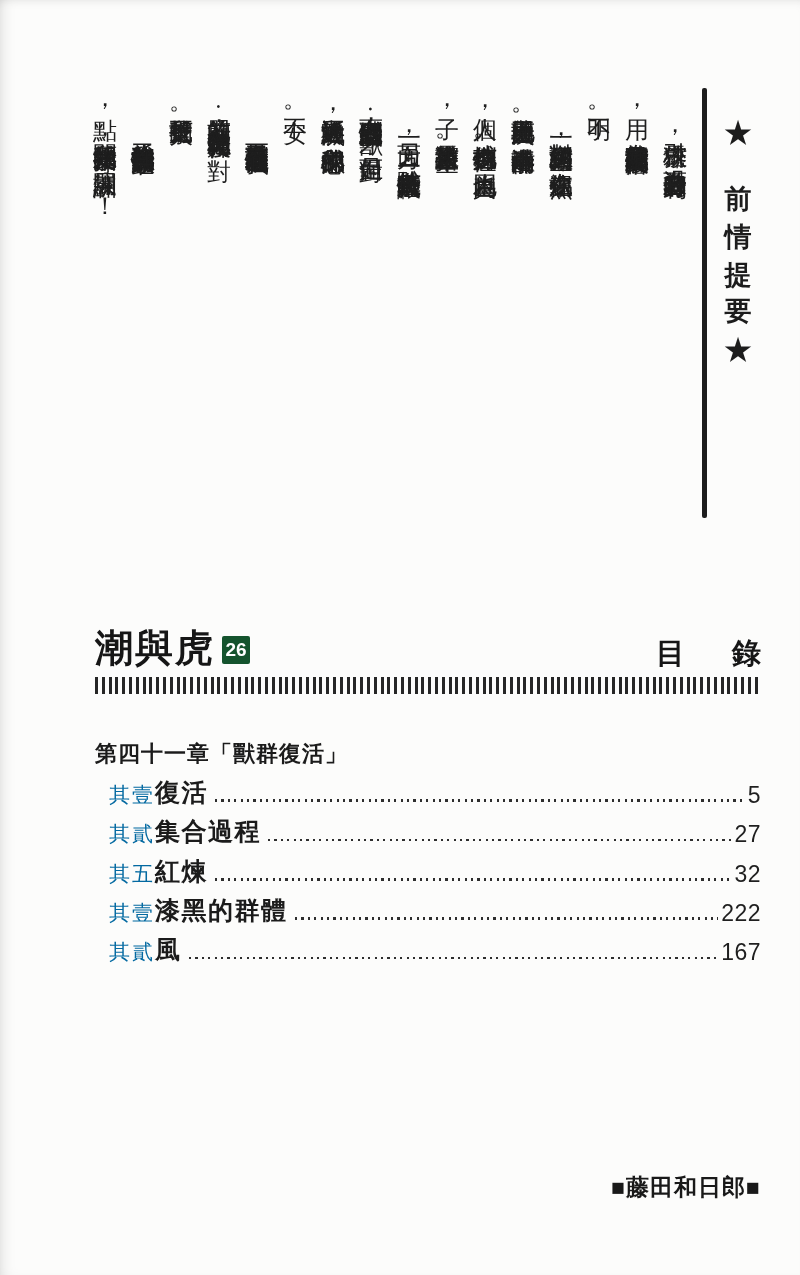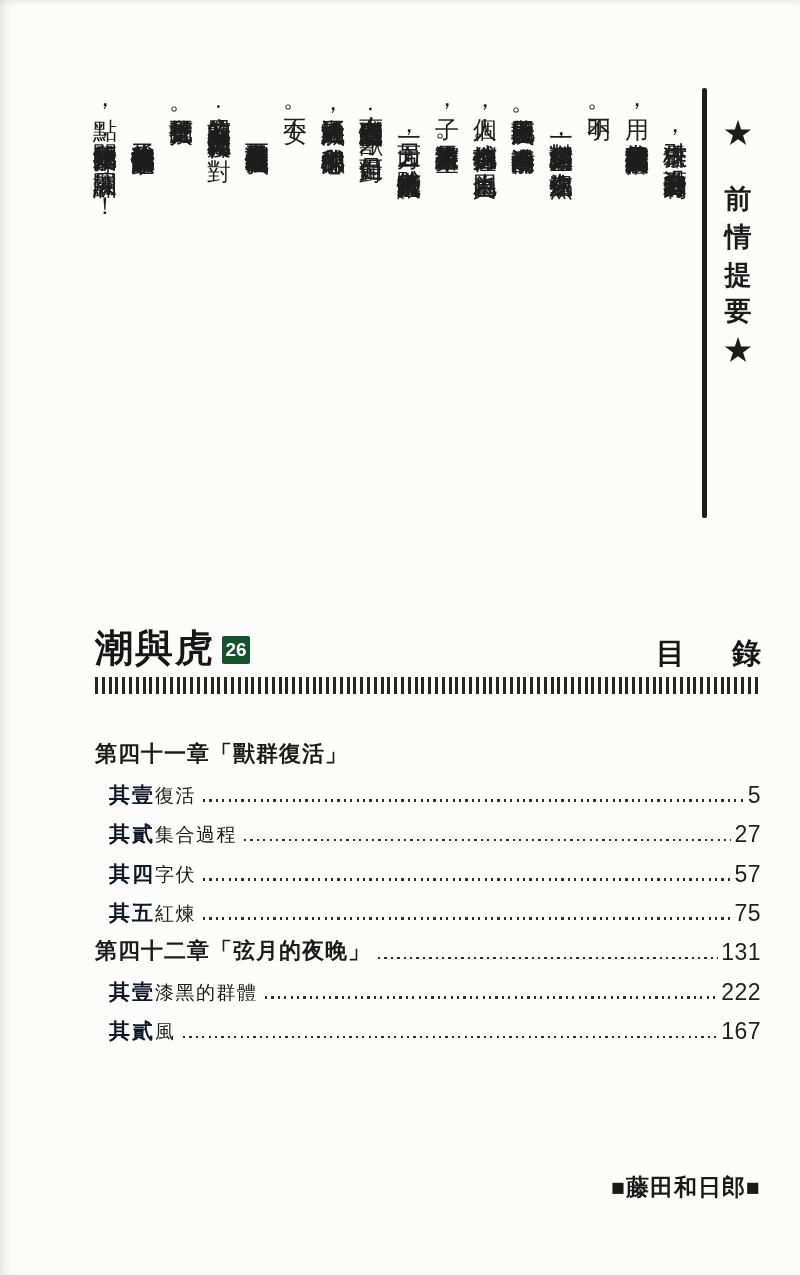--- a/index.html
+++ b/index.html
@@ -53,22 +53,22 @@
   }
   .stripe-divider{
     position:absolute;left:95px;right:39px;top:677px;height:17px;
     background:repeating-linear-gradient(90deg,#262626 0 3px,transparent 3px 6.8px);
   }
 
   
   .toc-list{position:absolute;left:95px;right:39px;top:706px;margin-top:28px;}
   .toc-row{display:flex;align-items:flex-end;height:39.4px;padding-bottom:4px;box-sizing:border-box;}
   .toc-label{font-size:22px;font-weight:bold;letter-spacing:1px;color:#1b1b1b;white-space:nowrap;}
-  .toc-num{width:46px;font-size:21px;font-weight:bold;letter-spacing:2px;color:#0f172a;white-space:nowrap;}
-  .toc-entry-title{font-size:19px;font-weight:normal;letter-spacing:1.5px;color:#1b1b1b;white-space:nowrap;}
+  .toc-num{width:46px;font-size:21px;font-weight:normal;letter-spacing:2px;color:#0369a1;white-space:nowrap;}
+  .toc-entry-title{font-size:25px;font-weight:bold;letter-spacing:1.5px;color:#1b1b1b;white-space:nowrap;}
   .toc-leader{
     flex:1;height:2.6px;margin:0 3px 7px 7px;
     background:repeating-linear-gradient(90deg,#2e2e2e 0 2.3px,transparent 2.3px 6.4px);
   }
   .toc-page{font-size:23px;font-weight:400;color:#1f1f1f;letter-spacing:0.5px;}
 
   .row-entry{padding-left:14px;}
 
   .author-line{
     position:absolute;right:39px;top:1172px;
@@ -146,44 +146,31 @@
 
       <div class="toc-row row-entry">
 
         <span class="toc-num">其貳</span>
         <span class="toc-entry-title">集合過程</span>
         <span class="toc-leader"></span>
         <span class="toc-page">27</span>
       </div>
 
 
-      <div class="toc-row row-entry">
-
-        <span class="toc-num">其四</span>
-        <span class="toc-entry-title">字伏</span>
-        <span class="toc-leader"></span>
-        <span class="toc-page">57</span>
-      </div>
 
       <div class="toc-row row-entry">
 
         <span class="toc-num">其五</span>
         <span class="toc-entry-title">紅煉</span>
         <span class="toc-leader"></span>
-        <span class="toc-page">75</span>
+        <span class="toc-page">32</span>
       </div>
 
 
 
-      <div class="toc-row row-chapter-paged">
-        <span class="toc-label">第四十二章「弦月的夜晚」</span>
-
-        <span class="toc-leader"></span>
-        <span class="toc-page">131</span>
-      </div>
 
 
       <div class="toc-row row-entry">
 
         <span class="toc-num">其壹</span>
         <span class="toc-entry-title">漆黑的群體</span>
         <span class="toc-leader"></span>
         <span class="toc-page">222</span>
       </div>
 

